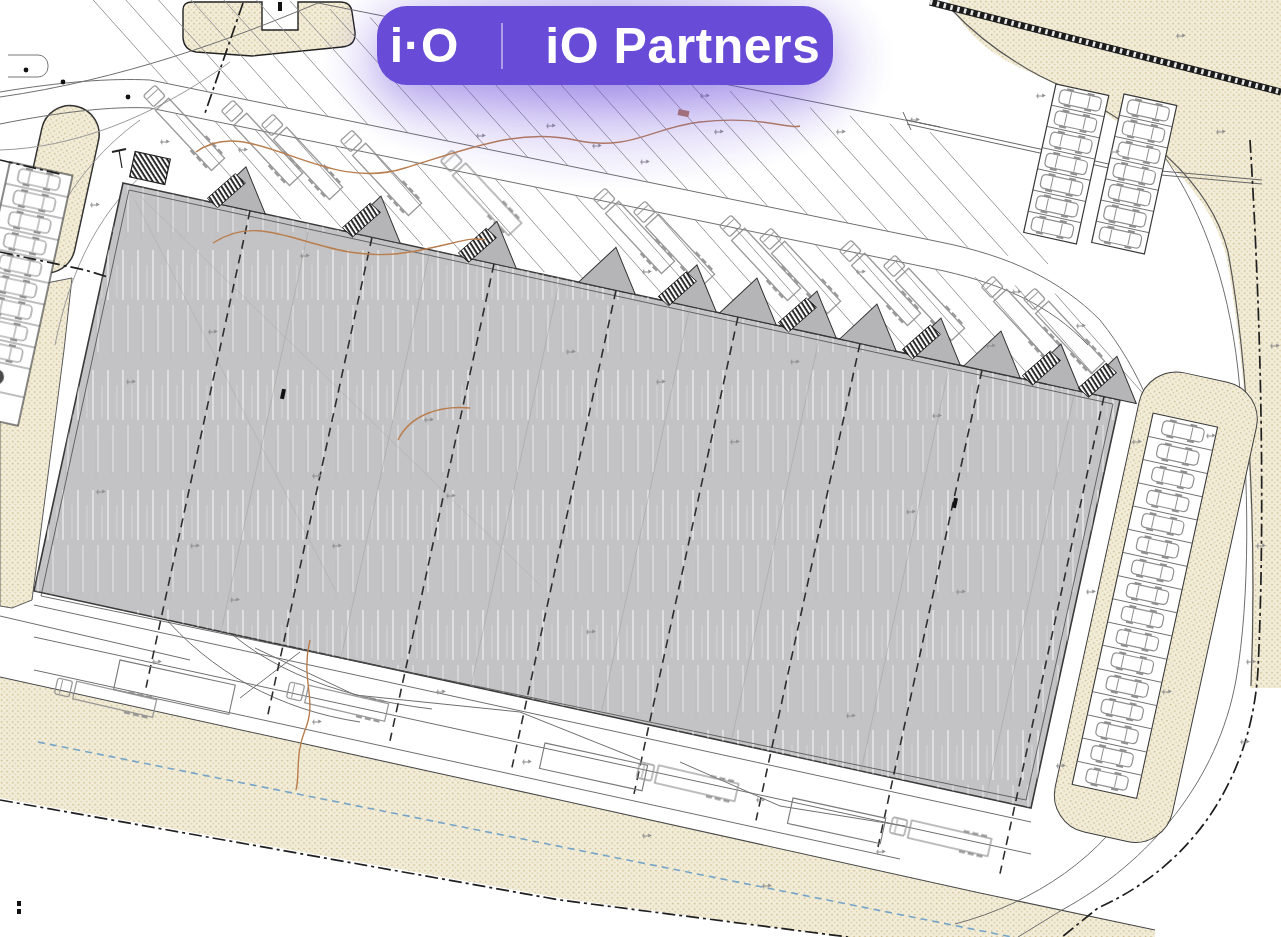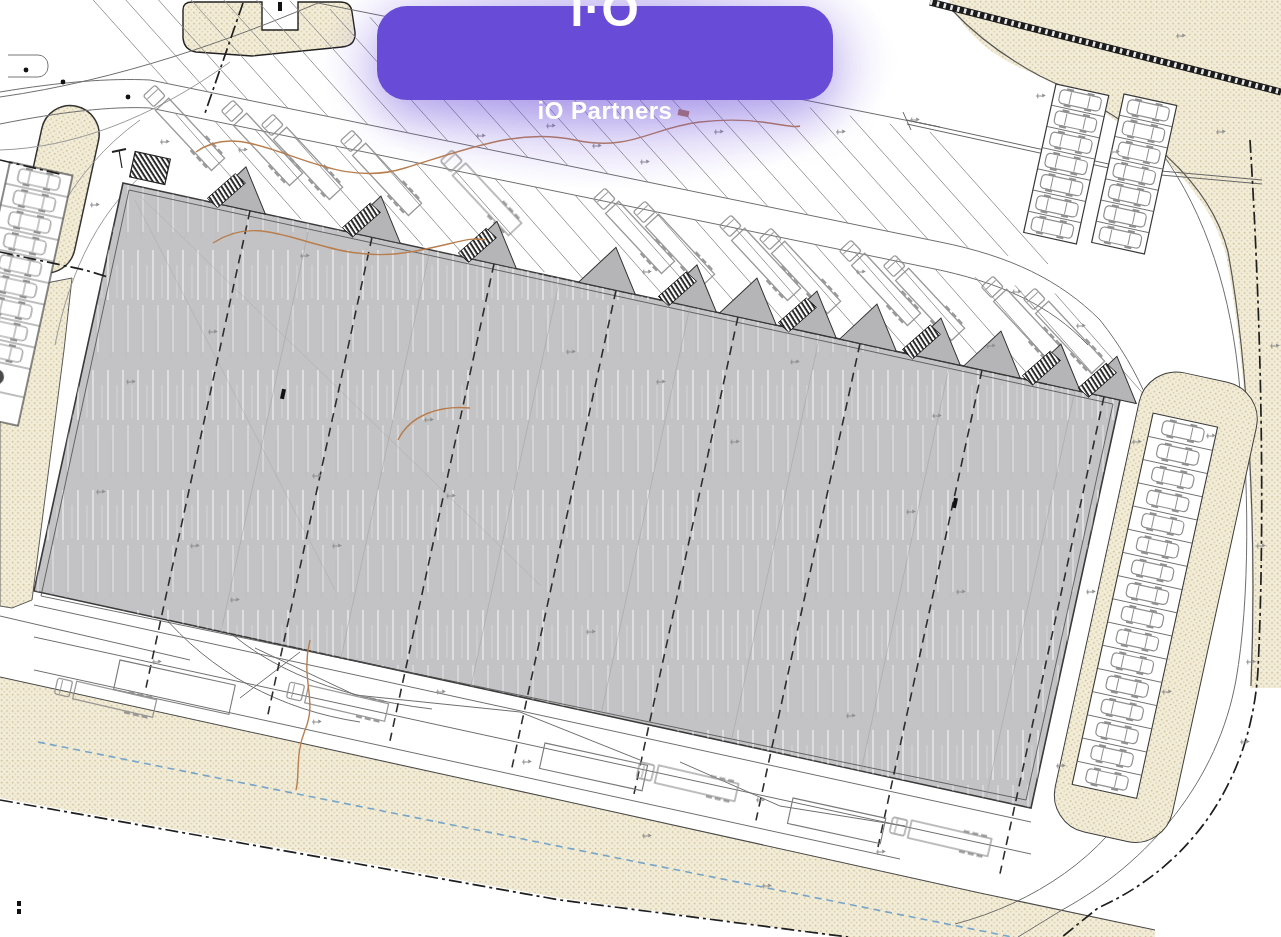--- a/index.html
+++ b/index.html
@@ -1,26 +1,26 @@
 <!DOCTYPE html>
 <html><head>
 <meta charset="utf-8">
 <style>
   html,body{margin:0;padding:0;background:#ffffff;}
   .stage{position:relative;width:1281px;height:937px;overflow:hidden;background:#ffffff;
          font-family:"Liberation Sans",sans-serif;}
   svg{position:absolute;left:0;top:0;}
   .glow{position:absolute;left:318px;top:-70px;width:580px;height:260px;border-radius:50%;
         background:radial-gradient(closest-side, rgba(118,88,224,.42), rgba(118,88,224,0));}
-  .badge{position:absolute;left:377px;top:6px;width:456px;height:94px;border-radius:30px;
-         background:#684bd7;display:flex;align-items:center;justify-content:center;gap:30px;
-         box-shadow:0 16px 48px rgba(104,75,215,.45);flex-direction:column;}
+  .badge{position:absolute;left:377px;top:6px;width:456px;height:79px;border-radius:30px;
+         background:#684bd7;display:flex;align-items:center;justify-content:center;gap:42px;
+         box-shadow:0 16px 48px rgba(104,75,215,.45);}
   .badge .logo{color:#fff;font-size:48px;font-weight:800;letter-spacing:1px;}
   .badge .divider{width:2px;height:46px;background:rgba(255,255,255,.45);}
-  .badge .name{color:#fff;font-size:24px;font-weight:700;letter-spacing:.5px;}
+  .badge .name{color:#fff;font-size:50px;font-weight:700;letter-spacing:.5px;}
 </style>
 </head>
 <body>
 
 <div class="stage">
 
 <svg width="1281" height="937" viewBox="0 0 1281 937">
   <defs>
     <pattern id="dots" width="5.5" height="5.5" patternUnits="userSpaceOnUse">
       <rect width="5.5" height="5.5" fill="#f2edd9"></rect>

